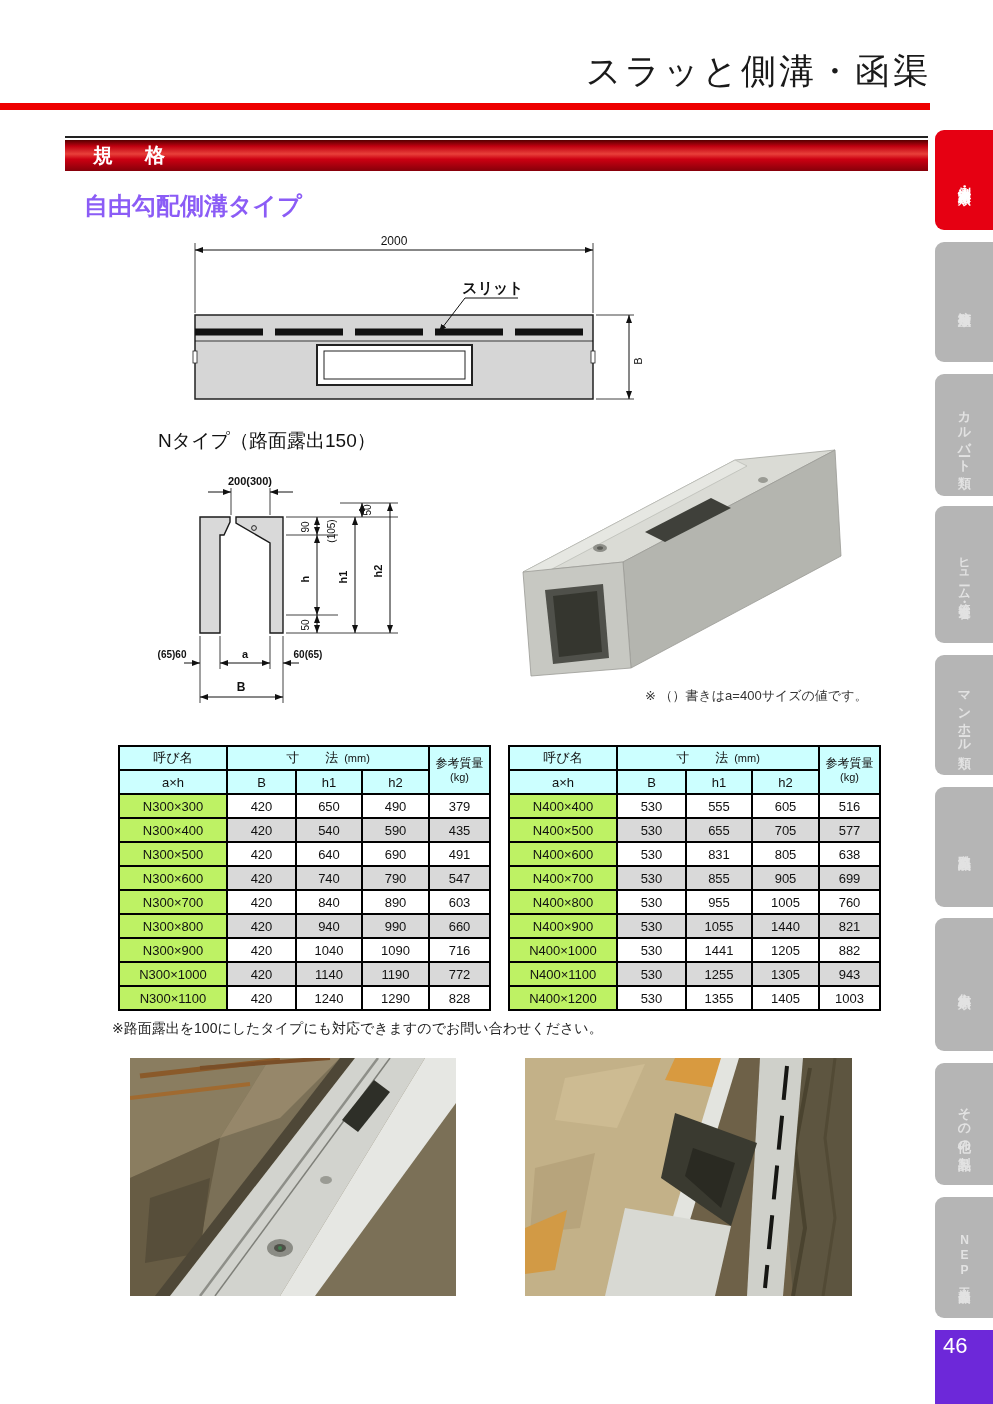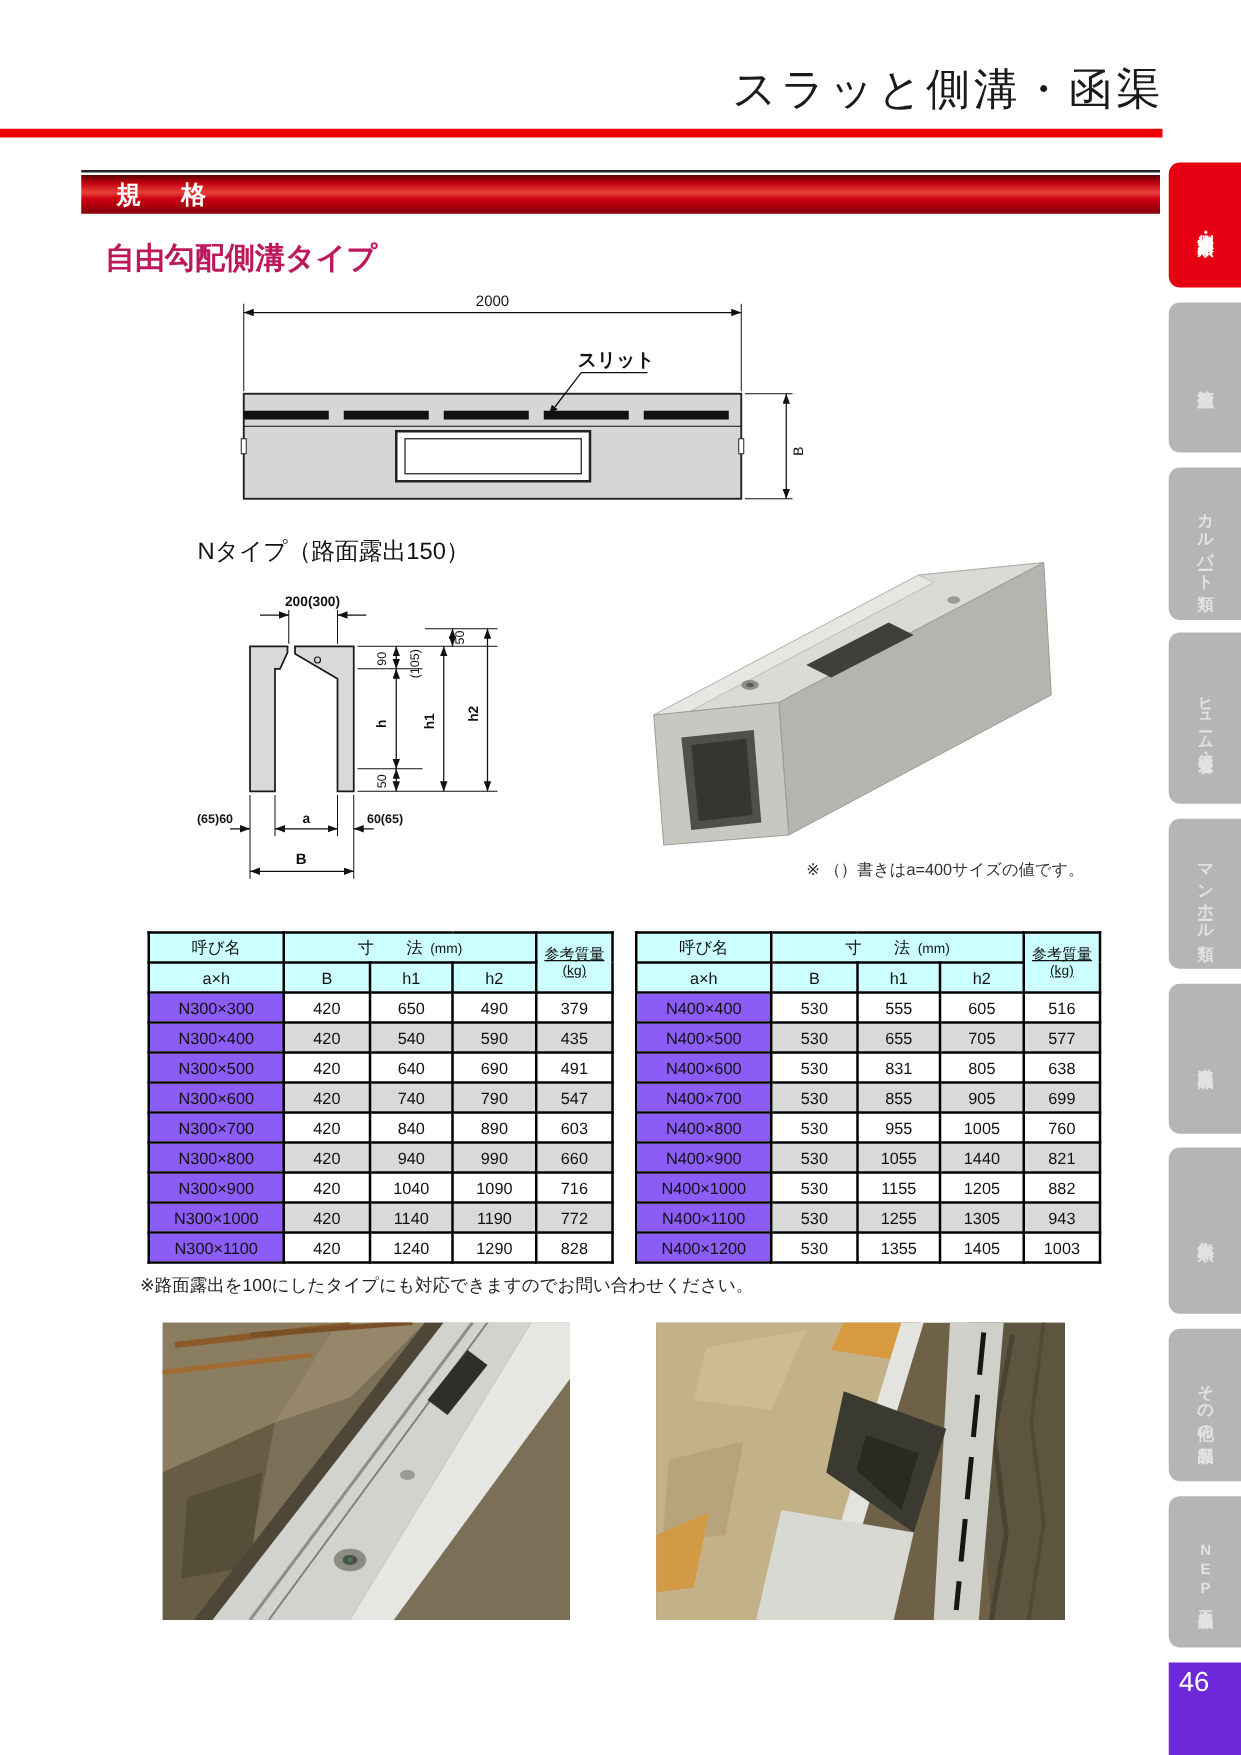--- a/index.html
+++ b/index.html
@@ -8,44 +8,44 @@
 
   
   .doc-title{position:absolute;top:48px;right:62px;font-size:35px;font-weight:normal;
              letter-spacing:3px;color:#1a1a1a;}
   .red-rule{position:absolute;top:103px;left:0;width:930px;height:7px;background:#ee0000;}
   .spec-line{position:absolute;top:136px;left:65px;width:863px;height:2px;background:#222;}
   .spec-bar{position:absolute;top:140px;left:65px;width:863px;height:31px;
             background:linear-gradient(180deg,#550000 0%,#c00010 20%,#e8403a 45%,#cc0012 62%,#86000a 100%);
             display:flex;align-items:center;}
   .spec-bar span{color:#fff;font-size:20px;font-weight:bold;margin-left:28px;letter-spacing:6px;}
-  .subtitle{position:absolute;top:190px;left:84px;font-size:24px;font-weight:bold;color:#be185d;}
+  .subtitle{position:absolute;top:190px;left:84px;font-size:24px;font-weight:bold;color:#8b5cf6;}
 
   
   .plan-svg{position:absolute;left:150px;top:233px;}
   .ntype-caption{position:absolute;left:158px;top:428px;font-size:19px;color:#111;}
   .section-svg{position:absolute;left:140px;top:455px;}
   .product-photo{position:absolute;left:495px;top:420px;}
   .note-a400{position:absolute;left:645px;top:687px;font-size:13px;color:#333;text-align:right;}
 
   svg text{font-family:"Liberation Sans","DejaVu Sans",sans-serif;fill:#111;}
   .dimline{stroke:#111;stroke-width:1;fill:none;}
   .thin{stroke:#111;stroke-width:0.8;fill:none;}
   .body-fill{fill:#d6d6d6;stroke:#222;stroke-width:1.5;}
   .sect-fill{fill:#d9d9d9;stroke:#1a1a1a;stroke-width:1.4;}
 
   
   .spec-table{position:absolute;border-collapse:collapse;table-layout:fixed;width:371px;
               font-size:13px;background:#fff;}
   .spec-table th,.spec-table td{border:2px solid #000;text-align:center;padding:0;height:22px;
               font-weight:normal;color:#111;overflow:hidden;}
   .spec-table thead th{background:#ccffff;}
-  .spec-table td:first-child{background:#8b5cf6;}
+  .spec-table td:first-child{background:#bef264;}
   .spec-table tbody tr:nth-child(even) td:not(:first-child){background:#d9d9d9;}
-  .mass-h{font-size:12px;line-height:1.1;text-decoration:underline;}
+  .mass-h{font-size:12px;line-height:1.1;}
   .mass-h .unit{font-size:11px;display:block;}
   .dims-unit{font-size:11px;margin-left:6px;}
   .t-left{left:118px;top:745px;}
   .t-right{left:508px;top:745px;}
   .note-contact{position:absolute;left:112px;top:1020px;font-size:14px;color:#222;}
 
   
   .photo{position:absolute;}
   .ph-left{left:130px;top:1058px;}
   .ph-right{left:525px;top:1058px;}
@@ -325,21 +325,21 @@
         <tr>
           <td>N400×900</td>
           <td>530</td>
           <td>1055</td>
           <td>1440</td>
           <td>821</td>
         </tr>
         <tr>
           <td>N400×1000</td>
           <td>530</td>
-          <td>1155</td>
+          <td>1441</td>
           <td>1205</td>
           <td>882</td>
         </tr>
         <tr>
           <td>N400×1100</td>
           <td>530</td>
           <td>1255</td>
           <td>1305</td>
           <td>943</td>
         </tr>

